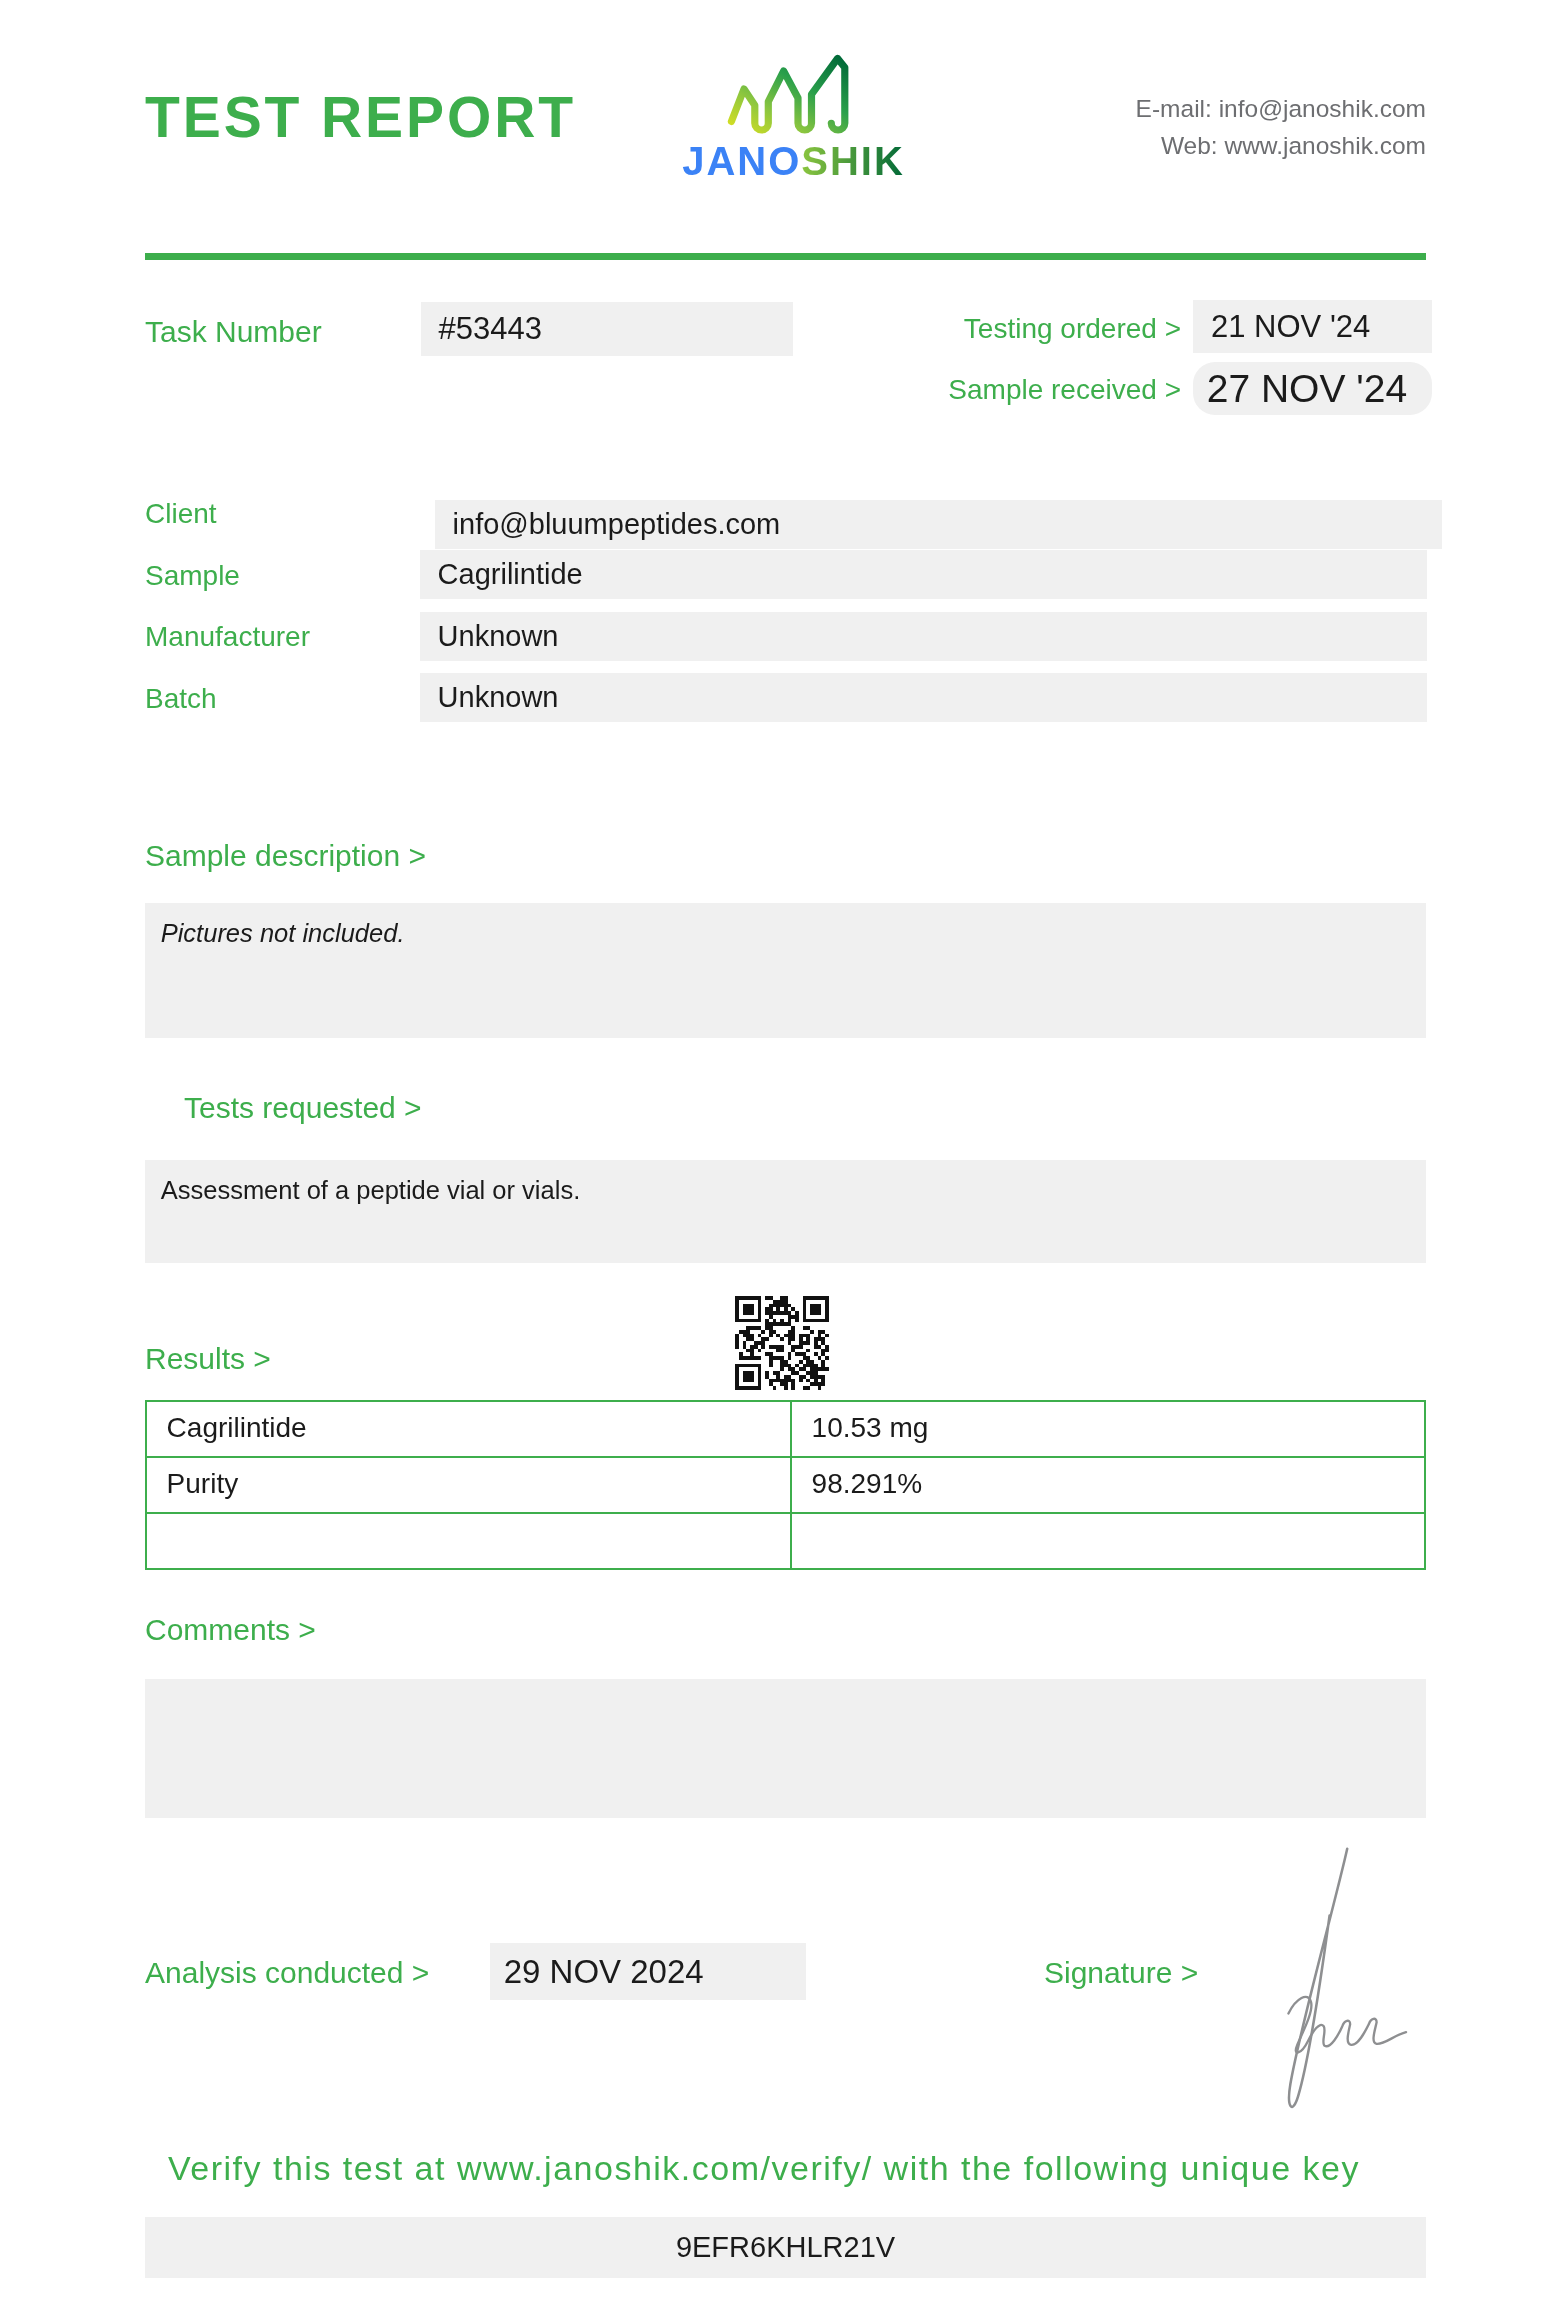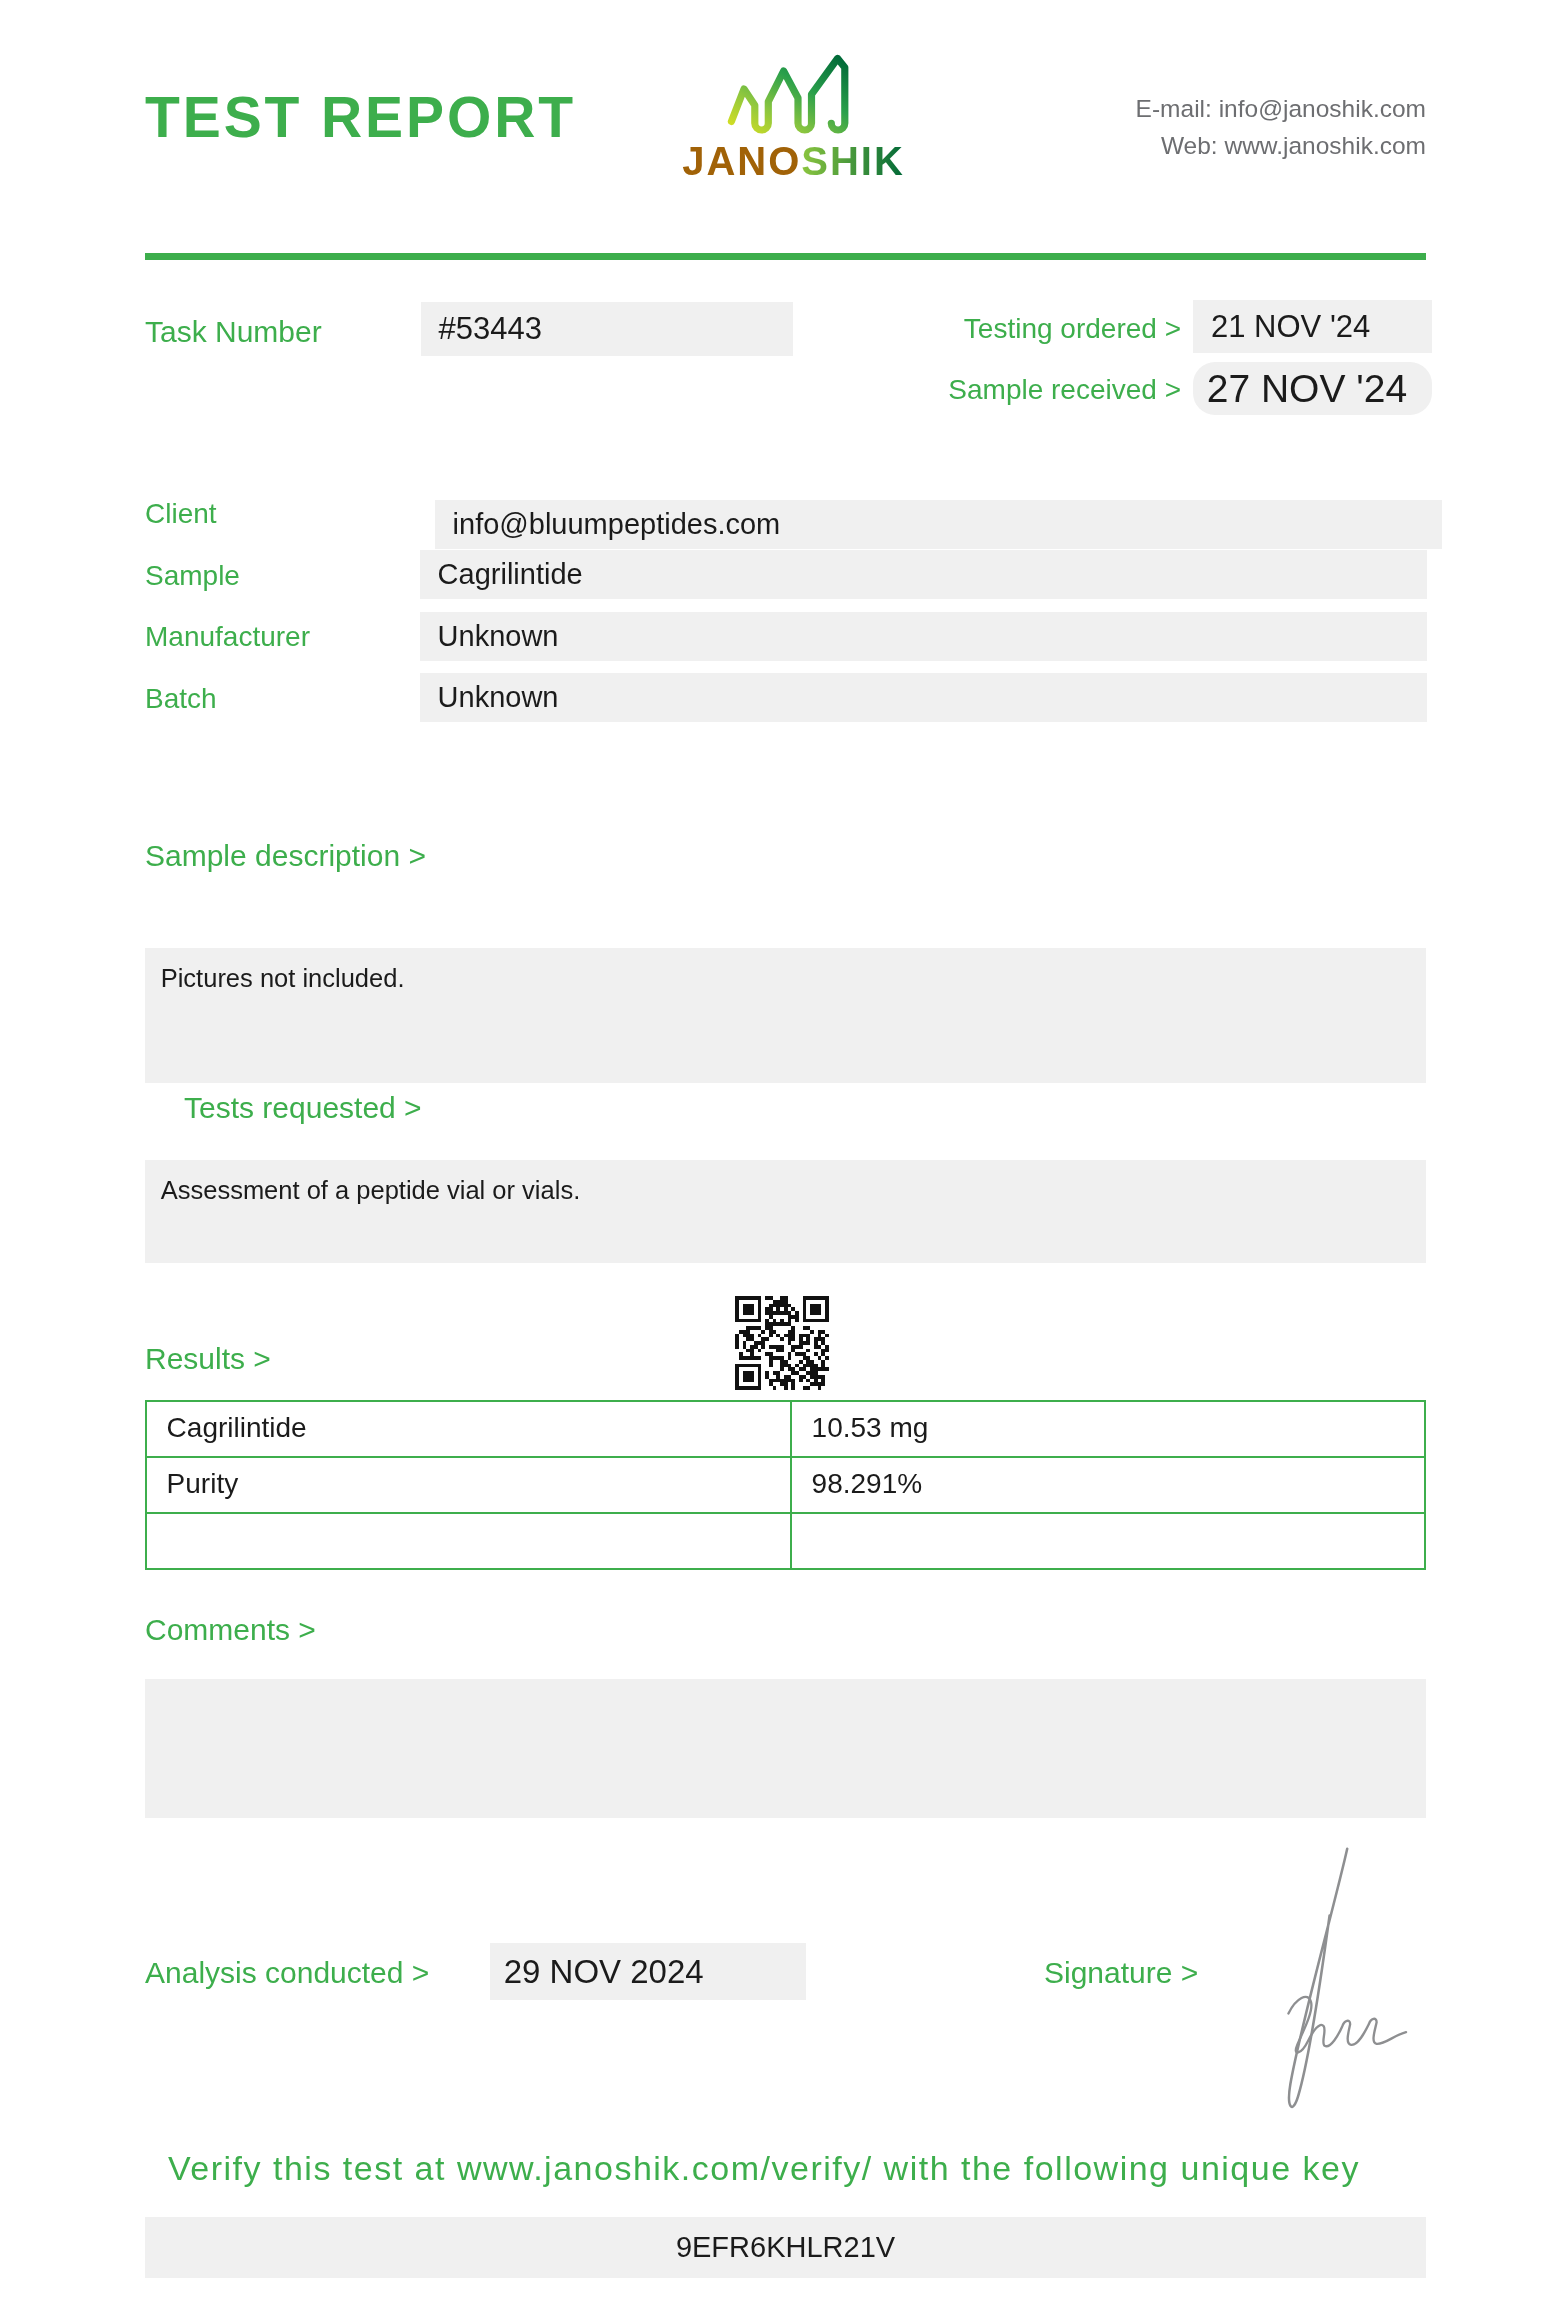--- a/index.html
+++ b/index.html
@@ -12,21 +12,21 @@
   .page{
     position:relative;width:1568px;height:2313px;background:#ffffff;
     font-family:"Liberation Sans",sans-serif;overflow:hidden;
   }
   
   #title{position:absolute;left:145px;top:86px;margin:0;font-size:57px;font-weight:700;
          letter-spacing:2.9px;color:var(--accent);line-height:1.1;}
   #logo{position:absolute;left:674px;top:49px;width:239px;text-align:center;}
   #logo-icon{width:135px;height:90px;display:block;margin:0 auto;}
   #logo-text{font-size:40px;font-weight:700;letter-spacing:2px;margin-top:0px;line-height:1.1;}
-  .logo-jano{color:#a16207;}
+  .logo-jano{color:#3b82f6;}
   .logo-shik{color:#2fa04a;}
   @supports ((-webkit-background-clip:text) or (background-clip:text)){
     .logo-shik{background:linear-gradient(90deg,#8cc63f,#006838);
                -webkit-background-clip:text;background-clip:text;color:transparent;}
   }
   #contact{position:absolute;left:936px;top:90px;width:490px;text-align:right;
            font-size:24.5px;color:var(--text-gray);line-height:37px;}
   #rule{position:absolute;left:145px;top:253px;width:1281px;height:6.9px;background:var(--accent);}
 
   .green-label{position:absolute;color:var(--accent);font-size:29px;line-height:1.2;}
@@ -43,21 +43,21 @@
   
   .detail-label{left:145px;font-size:28px;}
   .detail-box{left:420px;width:1007px;height:49px;line-height:49px;padding-left:17.6px;font-size:29px;}
   #d0-label{top:497px;} #d0-box{top:500px;margin-left:15px;}
   #d1-label{top:559px;} #d1-box{top:550px;}
   #d2-label{top:620px;} #d2-box{top:612px;}
   #d3-label{top:682px;} #d3-box{top:673px;}
 
   
   #sampledesc-heading{left:145px;top:838px;font-size:30px;}
-  #sampledesc-box{left:145px;top:948px;width:1281px;height:135px;padding:13.7px 15.7px;font-size:25.5px;line-height:33px;}
+  #sampledesc-box{left:145px;top:903px;width:1281px;height:135px;padding:13.7px 15.7px;font-size:25.5px;line-height:33px;font-style:italic;}
   #tests-heading{left:145px;top:1090px;font-size:30px;margin-left:39px;}
   #tests-box{left:145px;top:1160px;width:1281px;height:103px;padding:13.7px 15.7px;font-size:25.5px;line-height:33px;}
 
   #qr{position:absolute;left:735px;top:1296px;width:94px;height:94px;}
 
   #results-heading{left:145px;top:1341px;font-size:30px;}
   #results-table{position:absolute;left:145px;top:1400px;width:1281px;border:2.9px solid var(--accent);box-sizing:border-box;background:#fff;}
   .tr{display:flex;height:54px;}
   .tr + .tr{border-top:2px solid var(--accent);}
   .td{box-sizing:border-box;line-height:52px;font-size:28px;color:var(--text-dark);padding-left:19.6px;overflow:hidden;}

